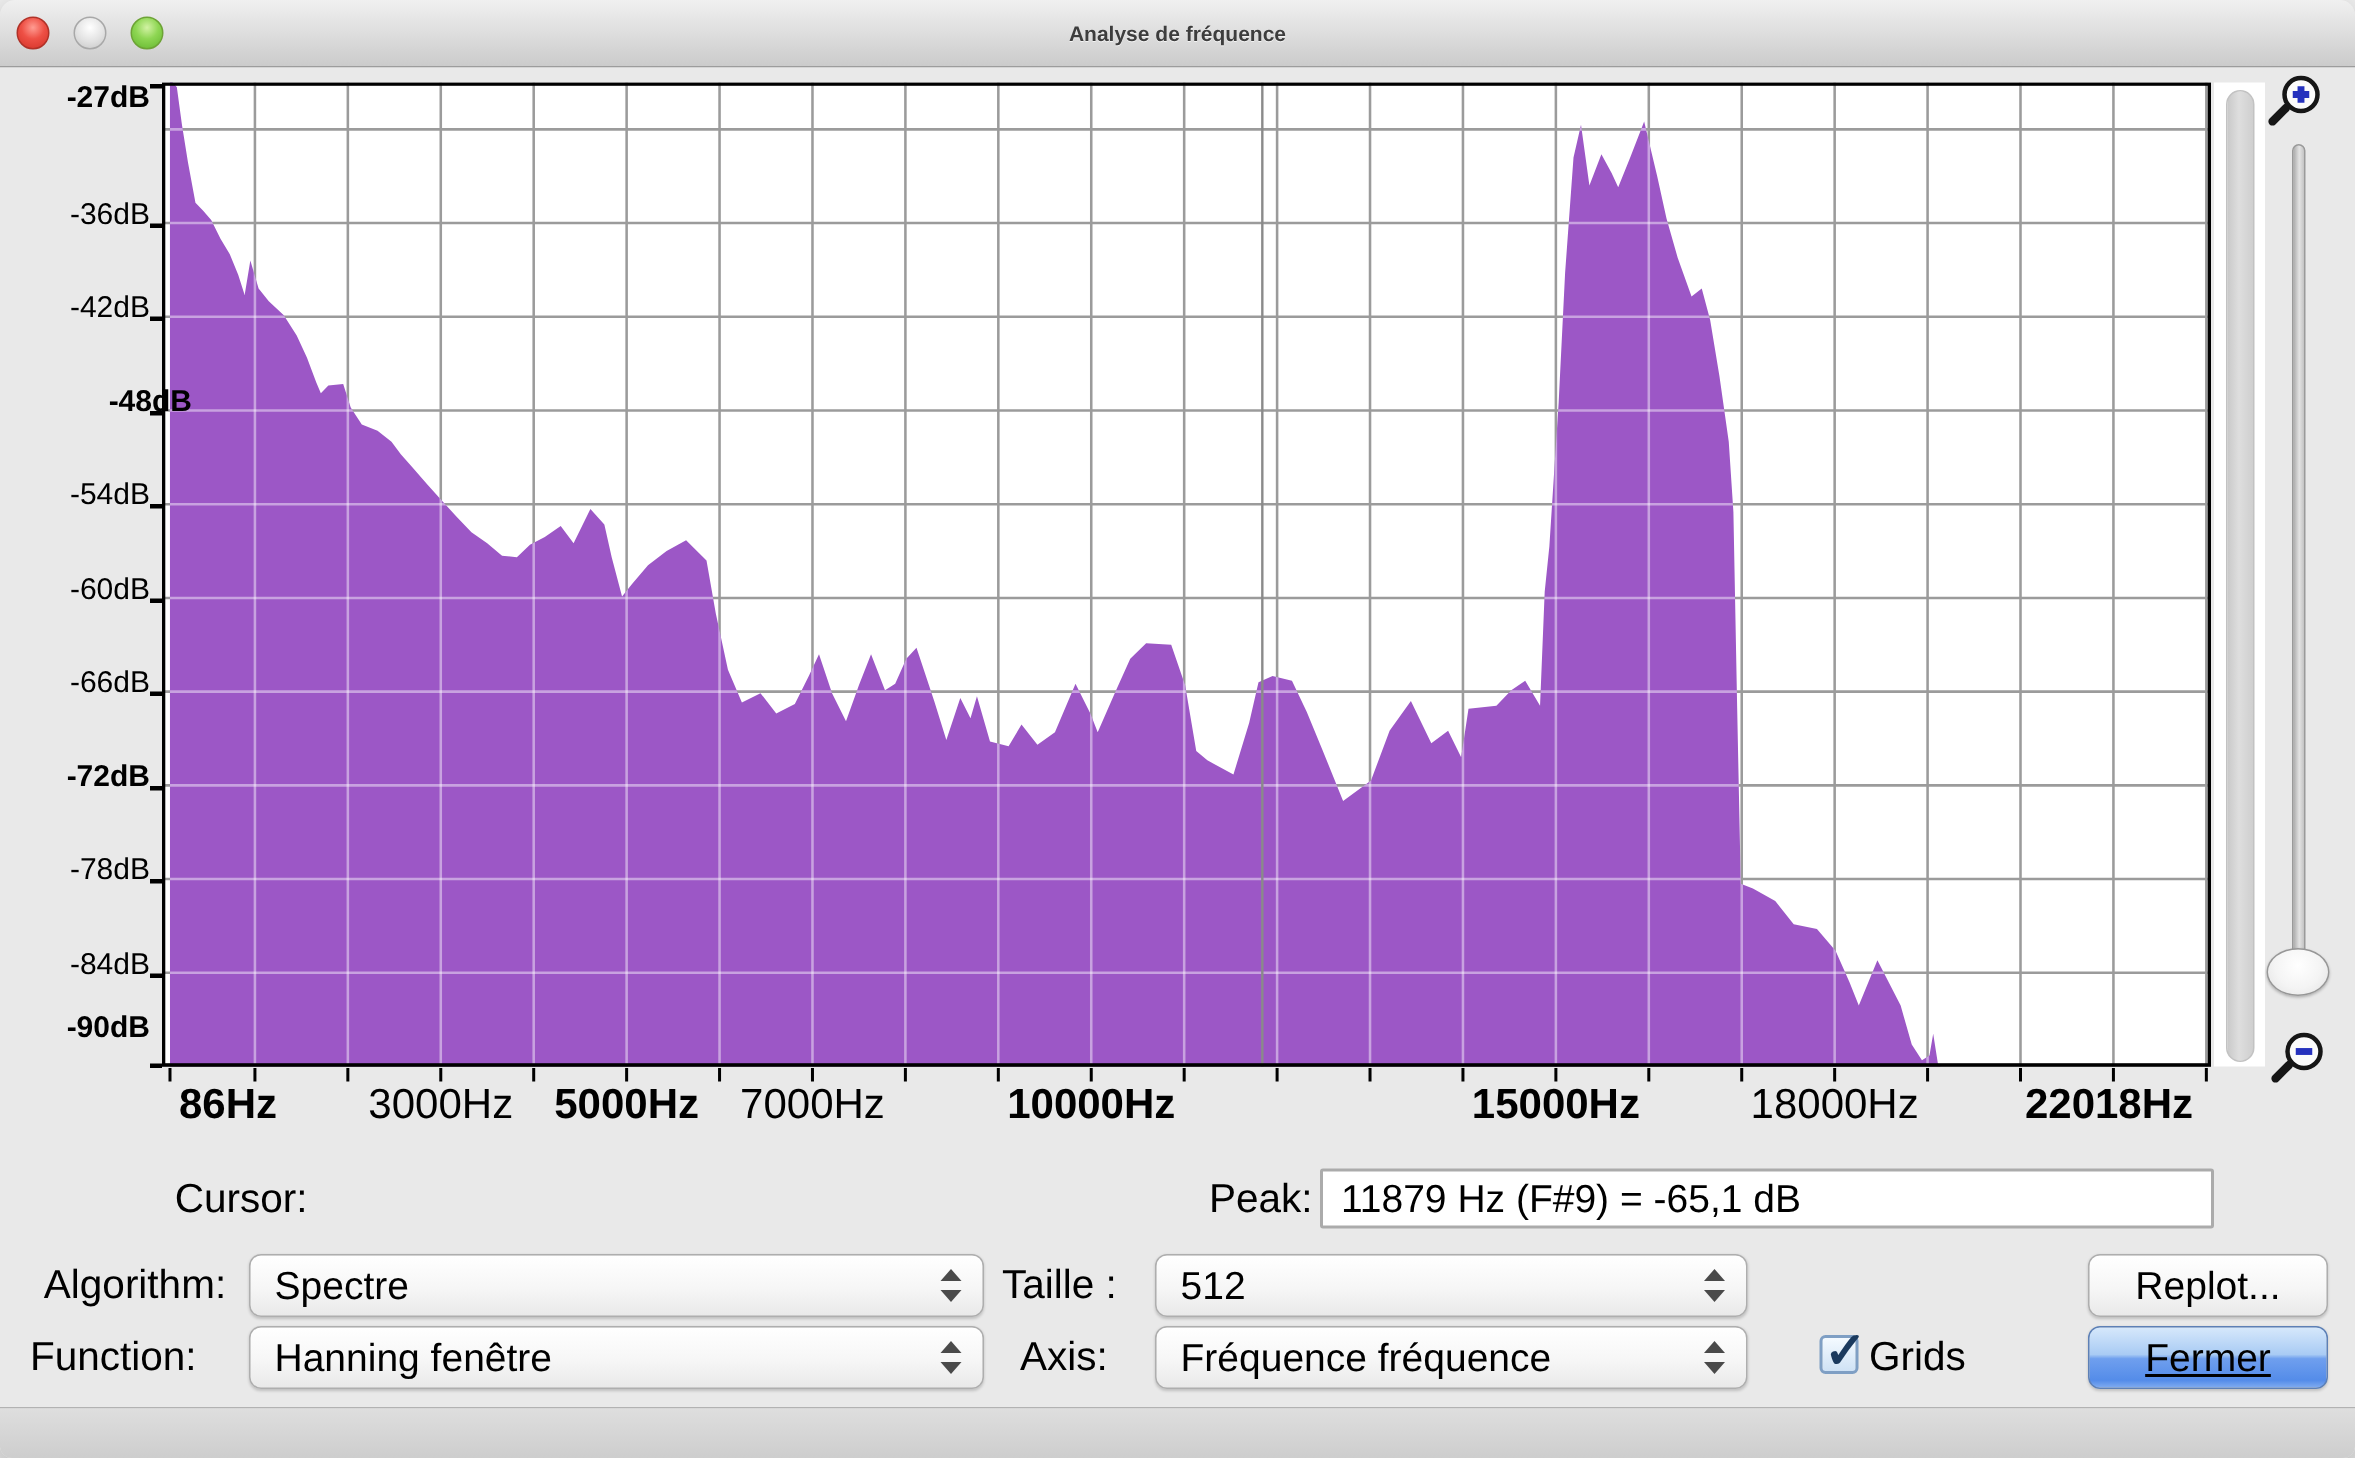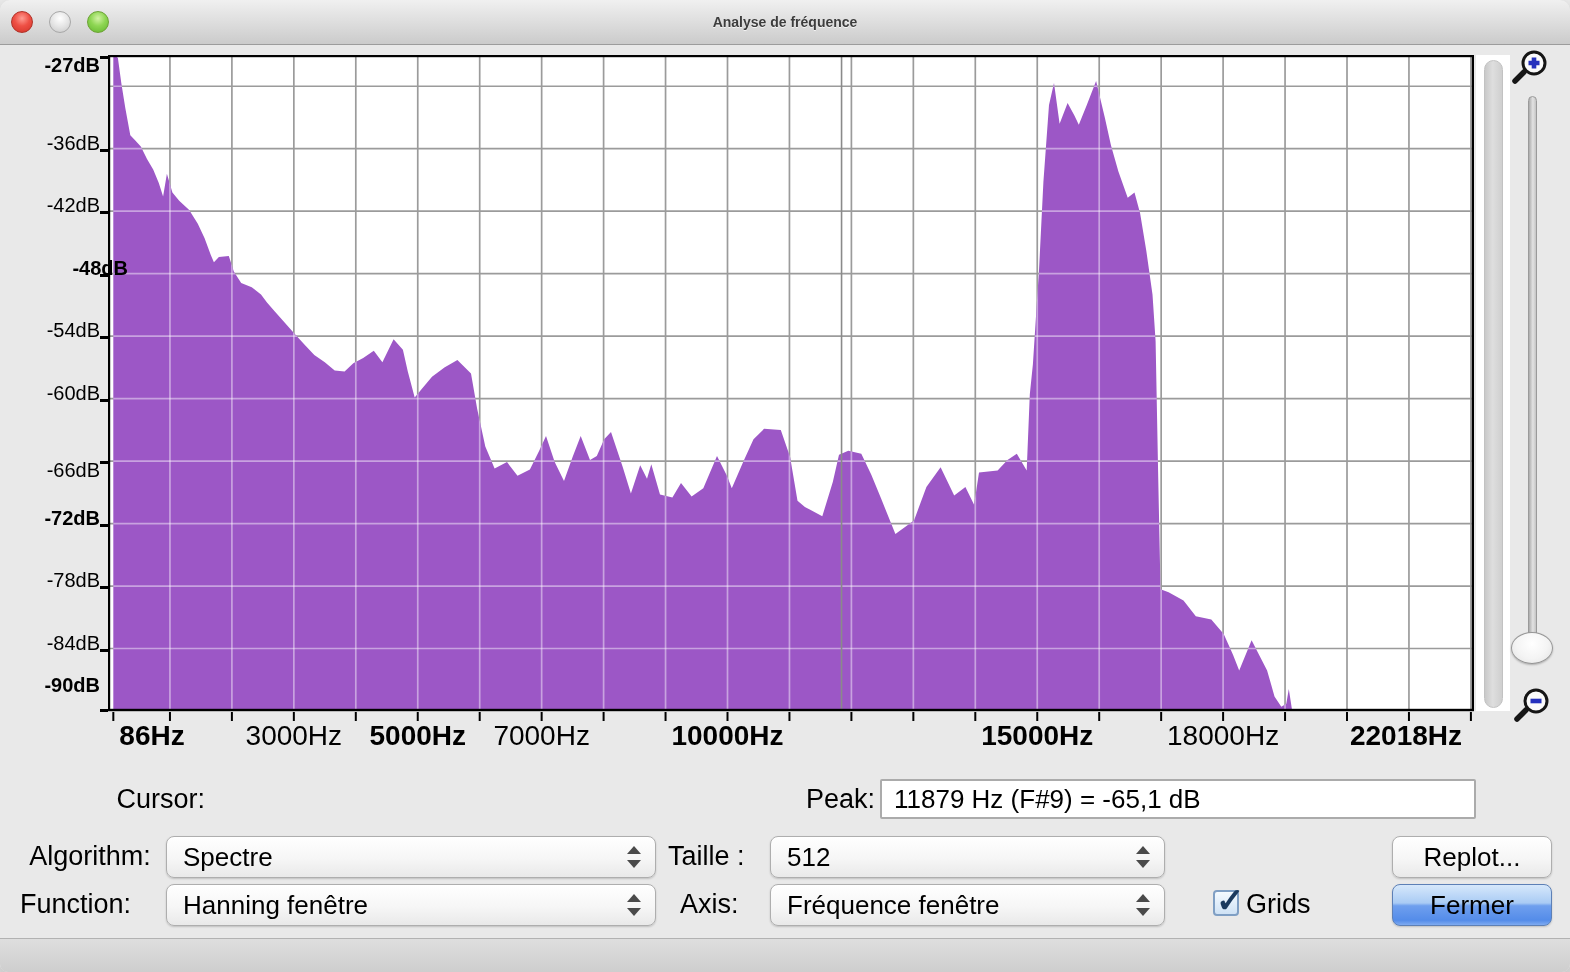--- a/index.html
+++ b/index.html
@@ -27,21 +27,21 @@
   .zoomicon{position:absolute;width:44px;height:44px;}
   .zoomicon.in{left:1508px;top:48px;}
   .zoomicon.out{left:1510px;top:686px;}
   
   .lbl{position:absolute;font-size:27px;color:#000;height:40px;line-height:40px;}
   .field{position:absolute;top:779px;height:40px;background:#fff;border:2px solid #ababab;border-radius:2px;box-sizing:border-box;font-size:26px;line-height:36px;padding-left:12px;color:#000;white-space:nowrap;overflow:hidden;}
   
   .mbtn{position:absolute;height:42px;border-radius:8px;border:1px solid #aeaeae;box-sizing:border-box;background:linear-gradient(180deg,#ffffff 0%,#f6f6f6 55%,#e9e9e9 100%);box-shadow:0 1px 2px rgba(0,0,0,.18);font-size:26px;color:#000;}
   .dropdown{text-align:left;padding-left:16px;line-height:40px;white-space:nowrap;}
   .btn{text-align:center;line-height:40px;}
-  .btn.primary{background:linear-gradient(180deg,#d6e8fb 0%,#a9cbf4 45%,#6f9fee 52%,#548ce9 88%,#7fabf0 100%);border:1px solid #5d80b6;}
+  .btn.primary{background:linear-gradient(180deg,#d6e8fb 0%,#a9cbf4 45%,#6f9fee 52%,#548ce9 88%,#7fabf0 100%);border:1px solid #5d80b6;text-decoration:underline;}
   .arrows{position:absolute;right:14px;top:0;width:16px;height:40px;}
   .arrows .up{position:absolute;left:2px;top:9px;width:0;height:0;border-left:7px solid transparent;border-right:7px solid transparent;border-bottom:8px solid #4a4a4a;}
   .arrows .dn{position:absolute;left:2px;bottom:9px;width:0;height:0;border-left:7px solid transparent;border-right:7px solid transparent;border-top:8px solid #4a4a4a;}
   .checkbox{position:absolute;left:1213px;top:890px;width:26px;height:26px;border-radius:4px;border:2px solid #7f9fc4;background:linear-gradient(180deg,#f4faff,#cfe2f5);box-sizing:border-box;}
   .checkbox .mark{position:absolute;left:1px;top:-12px;font-size:34px;font-weight:bold;color:#1b3a5e;}
   
   .bottomstrip{position:absolute;left:0;top:938px;width:100%;height:34px;background:linear-gradient(180deg,#dedede,#cdcdcd);border-top:1px solid #b2b2b2;border-radius:0 0 8px 8px;}
 </style>
 </head>
 <body>
@@ -164,21 +164,21 @@
       <div class="ylabel" style="top: 131.714px; left: 0px;">-36dB</div>
       <div class="ytick" style="top: 148.714px;"></div>
       <div class="ylabel" style="top: 194.19px; left: 0px;">-42dB</div>
       <div class="ytick" style="top: 211.19px;"></div>
       <div class="ylabel b" style="top: 256.667px; left: 0px; margin-left: 28px;">-48dB</div>
       <div class="ytick" style="top: 273.667px;"></div>
       <div class="ylabel" style="top: 319.143px; left: 0px;">-54dB</div>
       <div class="ytick" style="top: 336.143px;"></div>
       <div class="ylabel" style="top: 381.619px; left: 0px;">-60dB</div>
       <div class="ytick" style="top: 398.619px;"></div>
-      <div class="ylabel" style="top: 444.095px; left: 0px; margin-top: 15px;">-66dB</div>
+      <div class="ylabel" style="top: 444.095px; left: 0px;">-66dB</div>
       <div class="ytick" style="top: 461.095px;"></div>
       <div class="ylabel b" style="top: 506.571px; left: 0px;">-72dB</div>
       <div class="ytick" style="top: 523.571px;"></div>
       <div class="ylabel" style="top: 569.048px; left: 0px;">-78dB</div>
       <div class="ytick" style="top: 586.048px;"></div>
       <div class="ylabel" style="top: 631.524px; left: 0px;">-84dB</div>
       <div class="ytick" style="top: 648.524px;"></div>
       <div class="ylabel b" style="top: 674px; left: 0px;">-90dB</div>
       <div class="ytick" style="top: 709px;"></div>
     </div>
@@ -234,21 +234,21 @@
   <div class="lbl" style="left:20px;width:140px;top:884px;text-align:left;">Function:</div>
   <div class="mbtn dropdown" style="left:166px;top:884px;width:490px;">
     <span>Hanning fenêtre</span>
     <span class="arrows">
         <span class="up"></span>
         <span class="dn"></span>
       </span>
   </div>
   <div class="lbl" style="left:680px;width:80px;top:884px;text-align:left;">Axis:</div>
   <div class="mbtn dropdown" style="left:770px;top:884px;width:395px;">
-    <span>Fréquence fenêtre</span>
+    <span>Fréquence fréquence</span>
     <span class="arrows">
         <span class="up"></span>
         <span class="dn"></span>
       </span>
   </div>
   <div class="checkbox">
     <span class="mark">✓</span>
   </div>
   <div class="lbl" style="left:1246px;width:120px;top:884px;text-align:left;">Grids</div>
   <div class="mbtn btn primary" style="left:1392px;top:884px;width:160px;">Fermer</div>

